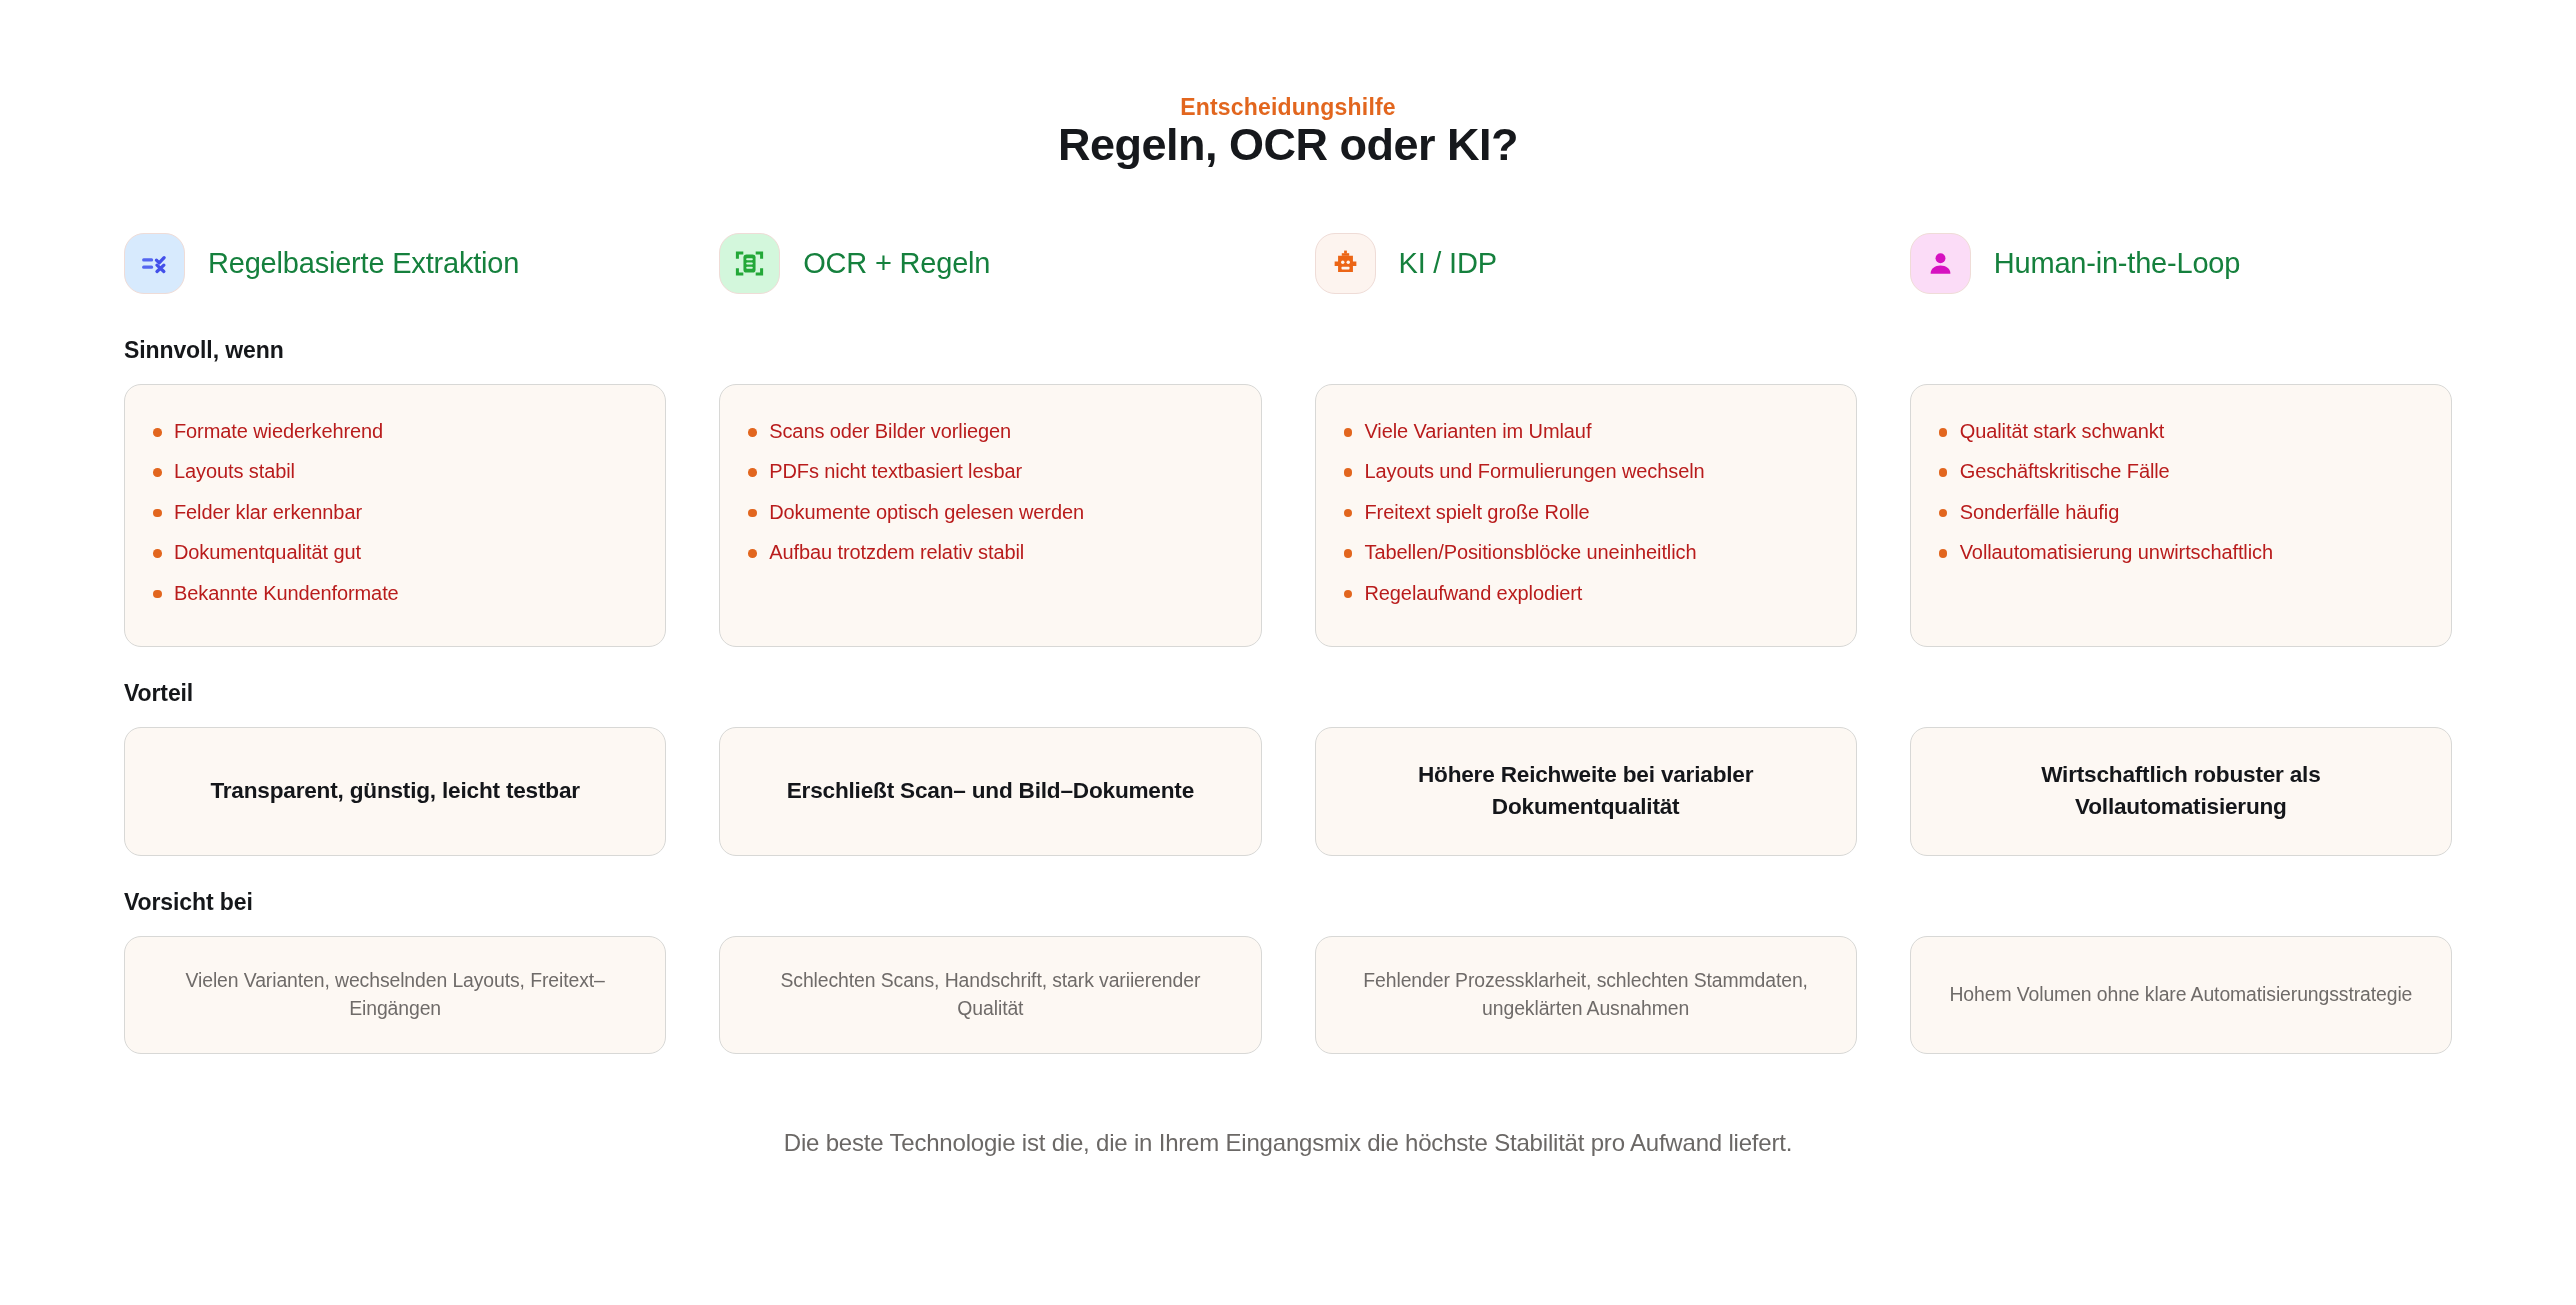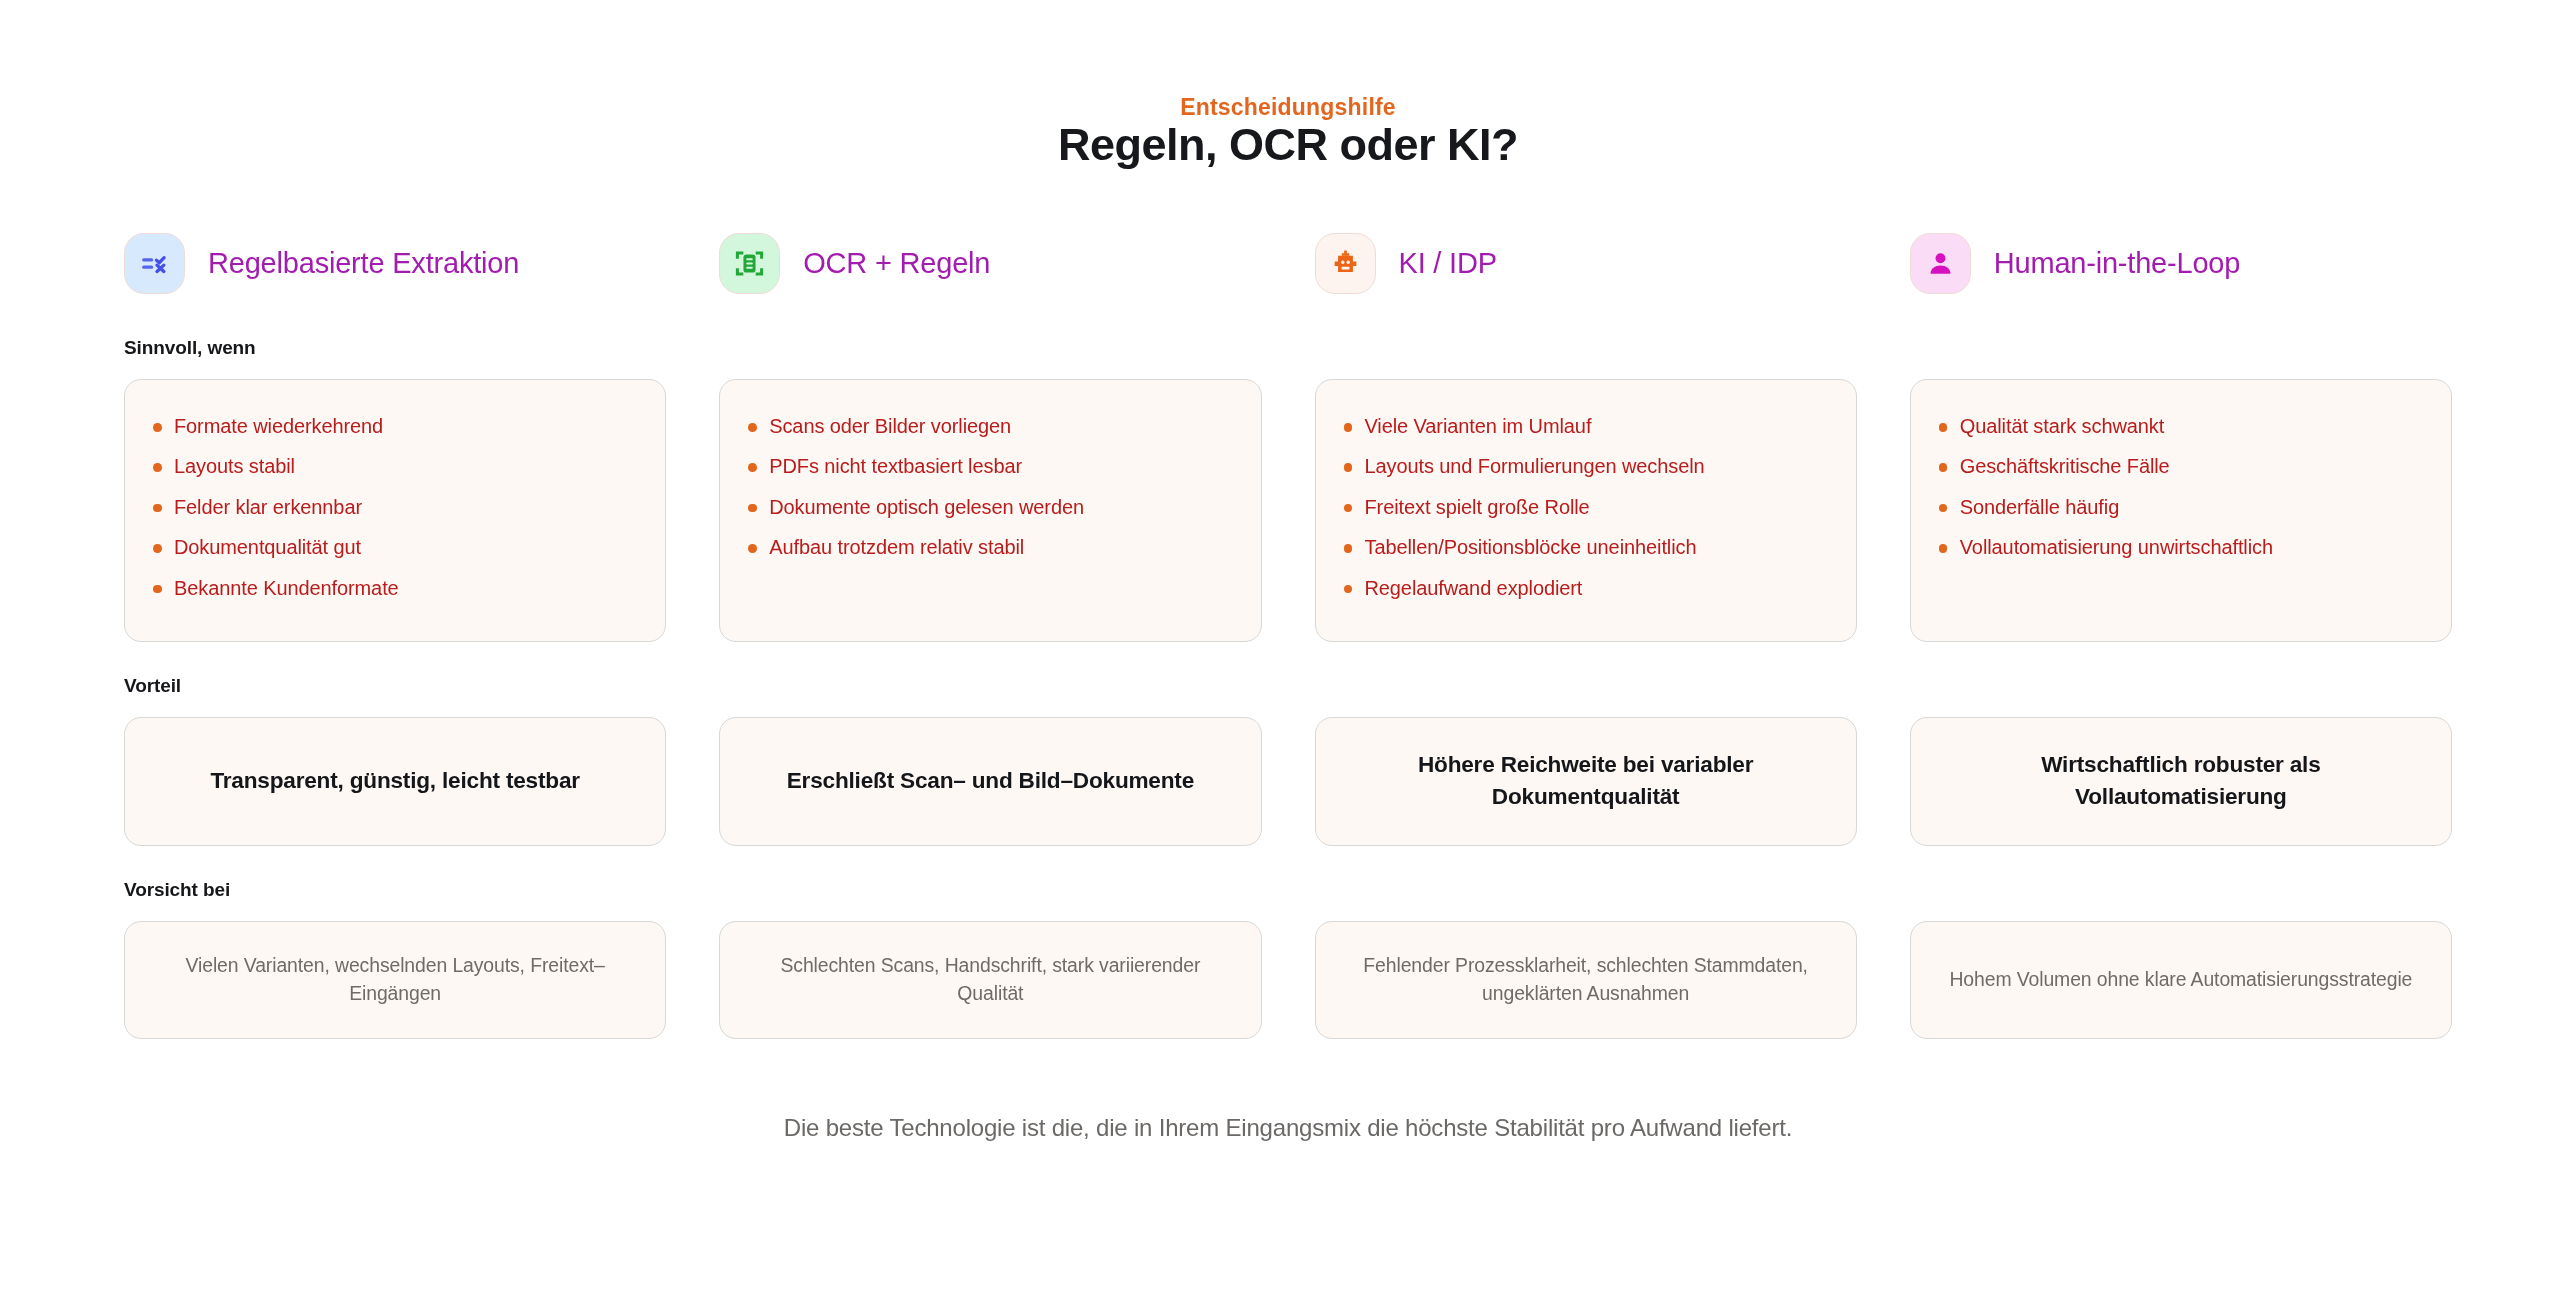--- a/index.html
+++ b/index.html
@@ -58,28 +58,28 @@
     flex: 0 0 auto;
   }
   .badge svg { display: block; }
   .b-rules  { background: #d7eafd; }
   .b-ocr    { background: #d3f7dc; }
   .b-ai     { background: #fdf4ef; }
   .b-human  { background: #fbdcf7; }
   .col-title {
     font-size: 29px;
     font-weight: 400;
-    color: #a21caf;
+    color: #15803d;
     letter-spacing: -0.2px;
     white-space: nowrap;
   }
 
   
   .row-label {
-    font-size: 19px;
+    font-size: 23px;
     font-weight: 700;
     color: #15171a;
     letter-spacing: -0.1px;
   }
   .row-label.rl-1 { margin-top: 43px; }
   .row-label.rl-2 { margin-top: 33px; }
   .row-label.rl-3 { margin-top: 33px; }
 
   
   .card-row {

